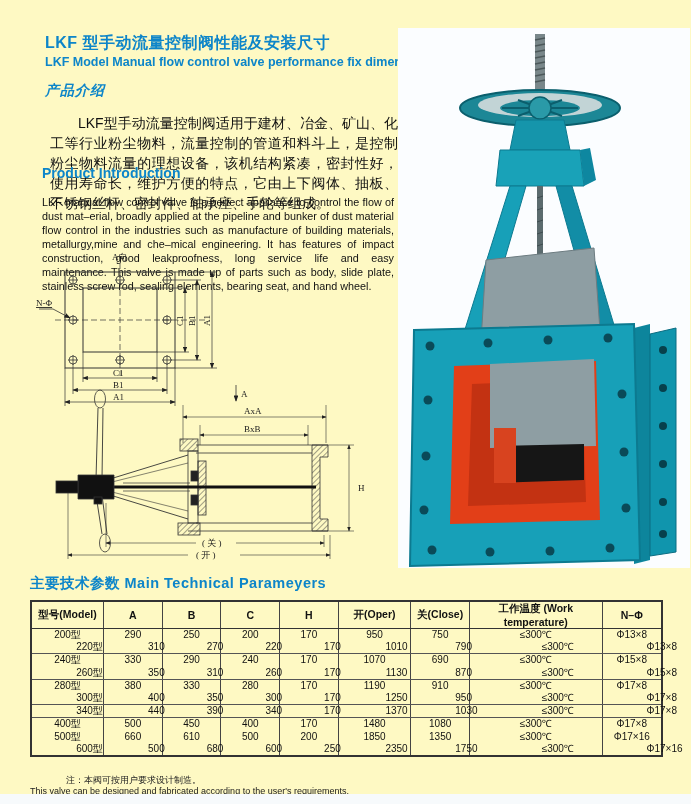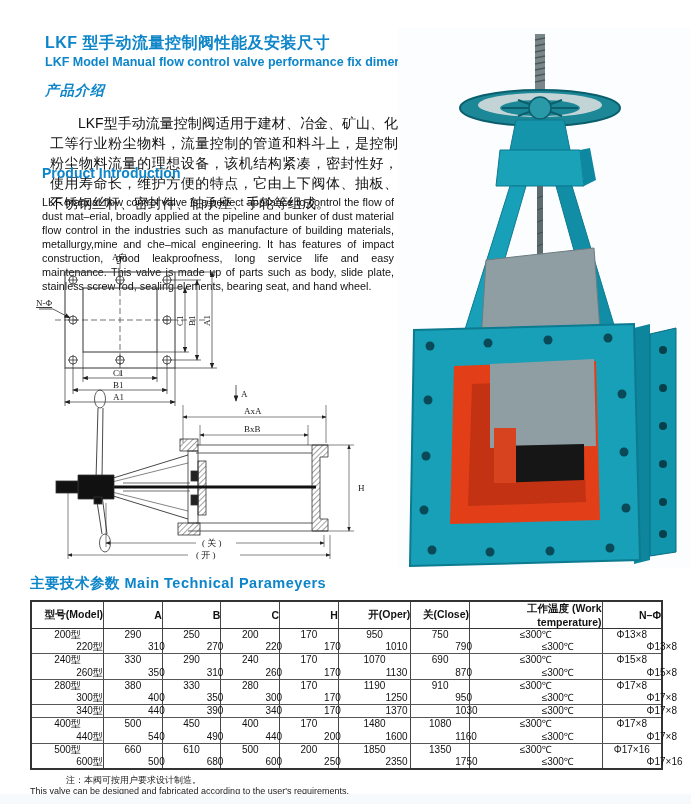--- a/index.html
+++ b/index.html
@@ -4,21 +4,21 @@
 <style>
   html,body { margin:0; padding:0; }
   body {
     width:691px; height:804px;
     background:#d9e6ee;
     font-family:"Liberation Sans", sans-serif;
     color:#1a1a1a;
     position:relative;
     overflow:hidden;
   }
-  .page { position:absolute; inset:0; background:#ffffff; }
+  .page { position:absolute; inset:0; background:#fef9c3; }
   .bottom-strip { position:absolute; left:0; bottom:0; width:691px; height:10px; background:#f7fafc; }
 
   
   .title-zh { position:absolute; left:45px; top:33px; font-size:16px; font-weight:bold; color:#0d85c9; letter-spacing:0.5px; }
   .title-en { position:absolute; left:45px; top:55px; font-size:12.5px; font-weight:bold; color:#0d85c9; }
   .sec-zh   { position:absolute; left:45px; top:82px; font-size:14px; font-weight:bold; color:#0d85c9; letter-spacing:1px;font-style:italic; }
   .body-zh  { position:absolute; left:50px; top:100px; width:348px; font-size:14px; line-height:1.42; text-indent:2em; color:#111; text-align:justify; }
   .sec-en   { position:absolute; left:42px; top:165px; font-size:14px; font-weight:bold; color:#0d85c9; }
   .body-en  { position:absolute; left:42px; top:184px; width:352px; font-size:10.8px; line-height:1.3; color:#111; text-align:justify; }
 
@@ -35,21 +35,21 @@
   table.specs {
     position:absolute; left:30px; top:600px;
     width:633px; border-collapse:collapse;
     border:2px solid #333;
     font-size:10px; color:#111;
     table-layout:fixed;
   }
   table.specs th {
     border-left:1px solid #444; border-right:1px solid #444;
     border-bottom:1.5px solid #333;
-    height:24px; font-size:10.5px; font-weight:600; text-align:right; padding:0;
+    height:24px; font-size:10.5px; font-weight:600; text-align:center; padding:0;
   }
   table.specs td {
     border-left:1px solid #444; border-right:1px solid #444;
     height:12.2px; line-height:12.2px; text-align:center; padding:0;
   }
   table.specs tr.group-end td { border-bottom:1px solid #555;padding-left:44px; }
 
   .footnote { position:absolute; left:30px; top:775px; font-size:9px; line-height:1.25; color:#222; }
   .footnote .fn-zh { display:block;margin-left:36px; }
   .footnote .fn-en { display:block; }
@@ -419,31 +419,20 @@
           <td>400型</td>
           <td>500</td>
           <td>450</td>
           <td>400</td>
           <td>170</td>
           <td>1480</td>
           <td>1080</td>
           <td>≤300℃</td>
           <td>Φ17×8</td>
         </tr>
-        <tr class="group-end">
-          <td>440型</td>
-          <td>540</td>
-          <td>490</td>
-          <td>440</td>
-          <td>200</td>
-          <td>1600</td>
-          <td>1160</td>
-          <td>≤300℃</td>
-          <td>Φ17×8</td>
-        </tr>
         <tr>
           <td>500型</td>
           <td>660</td>
           <td>610</td>
           <td>500</td>
           <td>200</td>
           <td>1850</td>
           <td>1350</td>
           <td>≤300℃</td>
           <td>Φ17×16</td>

